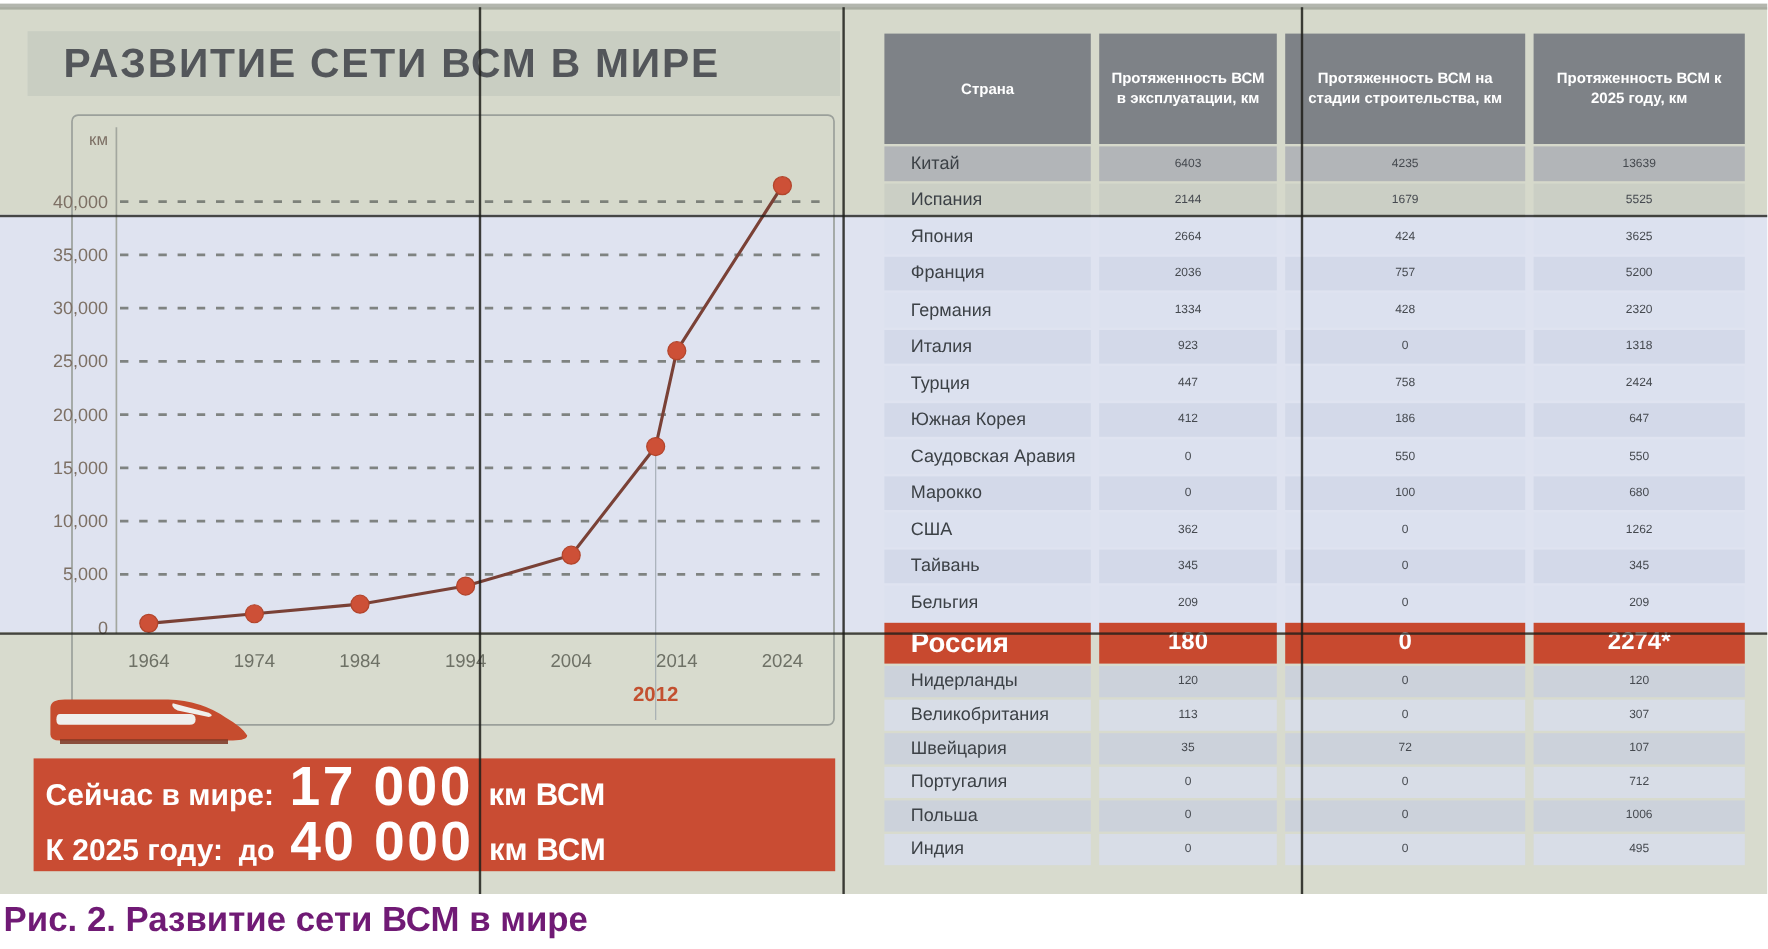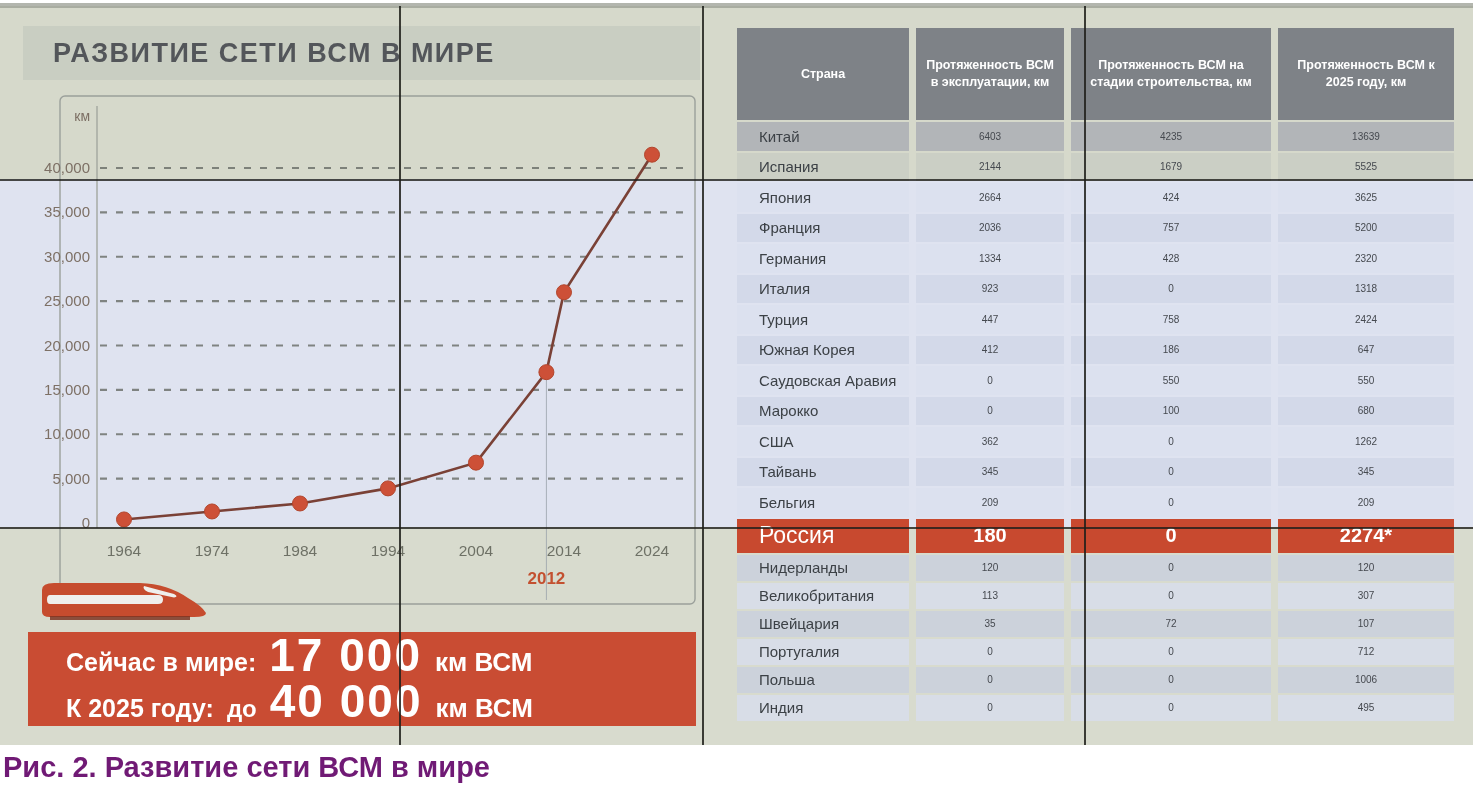--- a/index.html
+++ b/index.html
@@ -12,28 +12,28 @@
   #band-bot{top:527px;height:218px;background:#d8dbce;}
   #page-top-rule{position:absolute;left:0;top:3px;width:1473px;height:5px;background:#9a9d93;opacity:.75;z-index:2;}
 
   
   .fold-v{position:absolute;top:6px;height:739px;width:2px;background:rgba(30,30,26,.85);z-index:40;}
   .fold-h{position:absolute;left:0;width:1473px;height:2px;background:rgba(30,30,26,.8);z-index:40;}
 
   
   #chart-title-band{position:absolute;left:23px;top:26px;width:677px;height:54px;background:#c9cec2;
     display:flex;align-items:center;padding-left:30px;box-sizing:border-box;z-index:5;}
-  #chart-title-band span{font-size:27px;font-weight:bold;color:#53565a;letter-spacing:1.5px;}
+  #chart-title-band span{font-size:34px;font-weight:bold;color:#53565a;letter-spacing:1.5px;}
 
   
   #hsr-chart{position:absolute;left:0;top:0;width:1473px;height:791px;z-index:6;pointer-events:none;}
 
   
   #banner{position:absolute;left:28px;top:632px;width:668px;height:94px;background:#c94c33;z-index:7;
-    color:#fff;display:flex;flex-direction:column;justify-content:center;gap:2px;padding-left:38px;box-sizing:border-box;}
+    color:#fff;display:flex;flex-direction:column;justify-content:center;gap:2px;padding-left:10px;box-sizing:border-box;}
   .banner-line{display:flex;align-items:baseline;gap:13px;}
   .banner-label{font-size:25px;font-weight:bold;}
   .banner-pre{font-size:24px;font-weight:bold;}
   .banner-big{font-size:46px;font-weight:bold;letter-spacing:2px;line-height:.95;}
   .banner-unit{font-size:26px;font-weight:bold;}
 
   
   #train-box{position:absolute;left:36px;top:574px;width:178px;height:48px;z-index:8;}
 
   
@@ -47,21 +47,21 @@
   .row{display:contents;}
   .td{display:flex;align-items:center;font-size:15px;color:#3c4146;box-sizing:border-box;}
   .td.country{padding-left:22px;}
   .td.num{justify-content:center;font-size:10px;color:#45494f;}
   .h-a{height:28.5px;} .h-b{height:26px;} .h-rus{height:34px;}
   .rc-china{background:#b2b5b8;} .rc-spain{background:#cbcfc5;}
   .rc-blueA{background:#dce1ef;} .rc-blueB{background:#d3d9e9;}
   .rc-grayA{background:#ccd2db;} .rc-grayB{background:#d8dde7;}
   .rc-rus{background:#c8492f;}
   .rc-rus .td, .rc-rus .td.num{color:#ffffff;}
-  .rc-rus .country{font-size:23px;font-weight:normal;}
+  .rc-rus .country{font-size:23px;font-weight:bold;}
   .rc-rus .num{font-size:20px;font-weight:bold;}
 </style>
 </head>
 <body>
 
 <div id="stage">
 
   <div class="bg-band" id="band-top"></div>
   <div class="bg-band" id="band-mid"></div>
   <div class="bg-band" id="band-bot"></div>

